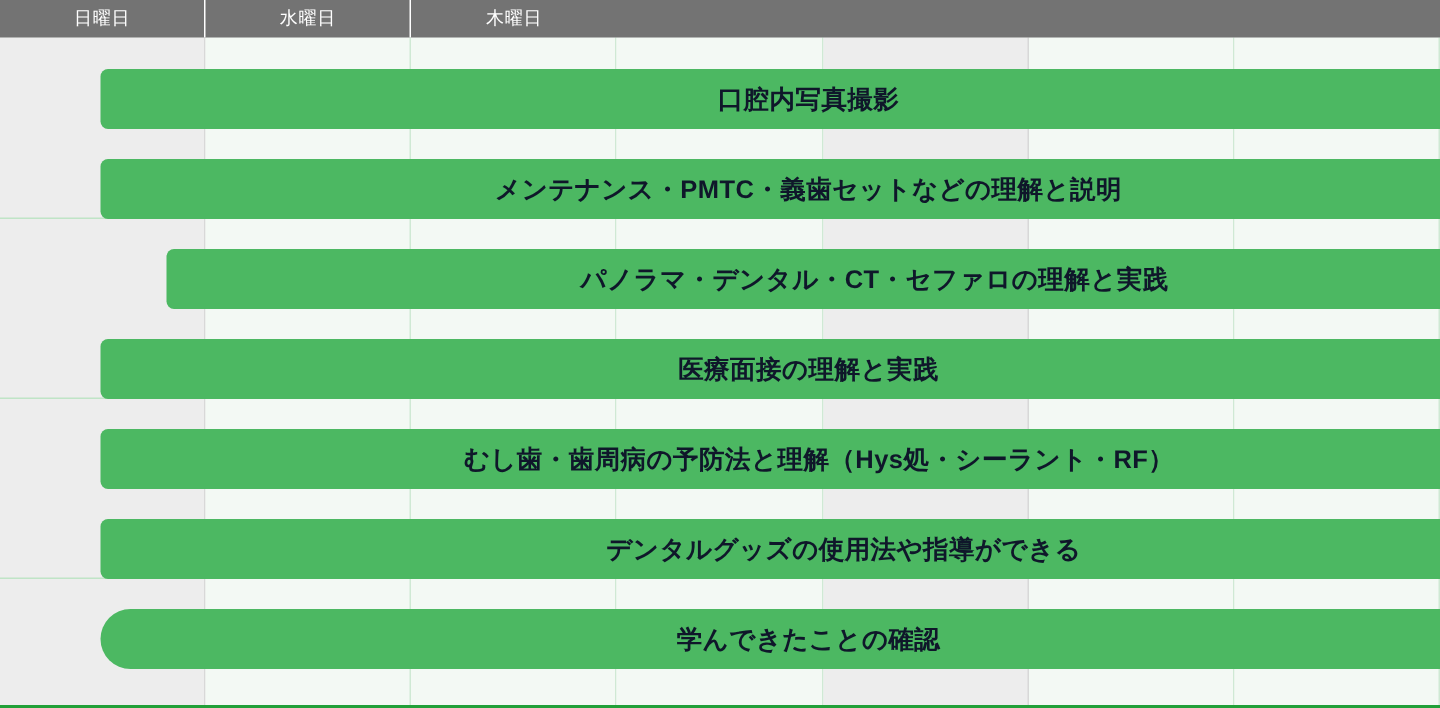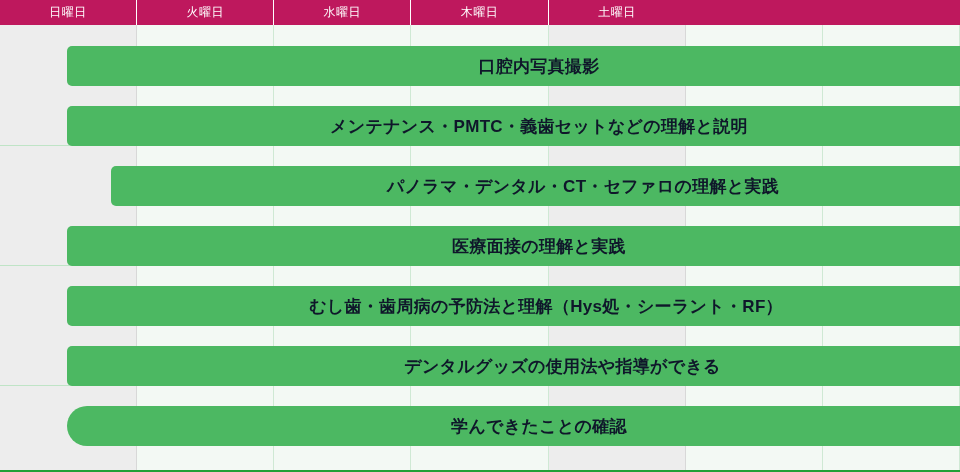--- a/index.html
+++ b/index.html
@@ -10,21 +10,21 @@
   }
   .calendar{
     position:relative;width:960px;height:472px;
     box-sizing:border-box;
     background:#f3f9f4;
     border-bottom:2px solid #21a038;
   }
   
   .cal-header{
     position:absolute;top:0;left:0;width:960px;height:25px;
-    display:flex;background:#be185d;z-index:5;
+    display:flex;background:#737373;z-index:5;
   }
   .hcell{
     flex:0 0 137.14px;width:137.14px;height:25px;
     display:flex;align-items:center;justify-content:center;
     color:#ffffff;font-size:12px;letter-spacing:.5px;
     box-sizing:border-box;border-right:1px solid #ffffff;
   }
   .hcell:last-child{border-right:none;}
   
   .cal-body{
@@ -52,24 +52,22 @@
     box-sizing:border-box;
   }
 </style>
 </head>
 <body>
 
 <div class="calendar">
 
   <div class="cal-header">
       <div class="hcell">日曜日</div>
-      <div class="hcell">火曜日</div>
       <div class="hcell">水曜日</div>
       <div class="hcell">木曜日</div>
-      <div class="hcell">土曜日</div>
     </div>
 
   <div class="cal-body">
       <div class="col weekend" style="left: 0px;"></div>
       <div class="col normal" style="left: 137.142px;"></div>
       <div class="col normal" style="left: 274.284px;"></div>
       <div class="col normal" style="left: 411.426px;"></div>
       <div class="col weekend" style="left: 548.568px;"></div>
       <div class="col normal" style="left: 685.71px;"></div>
       <div class="col normal" style="left: 822.852px;"></div>

